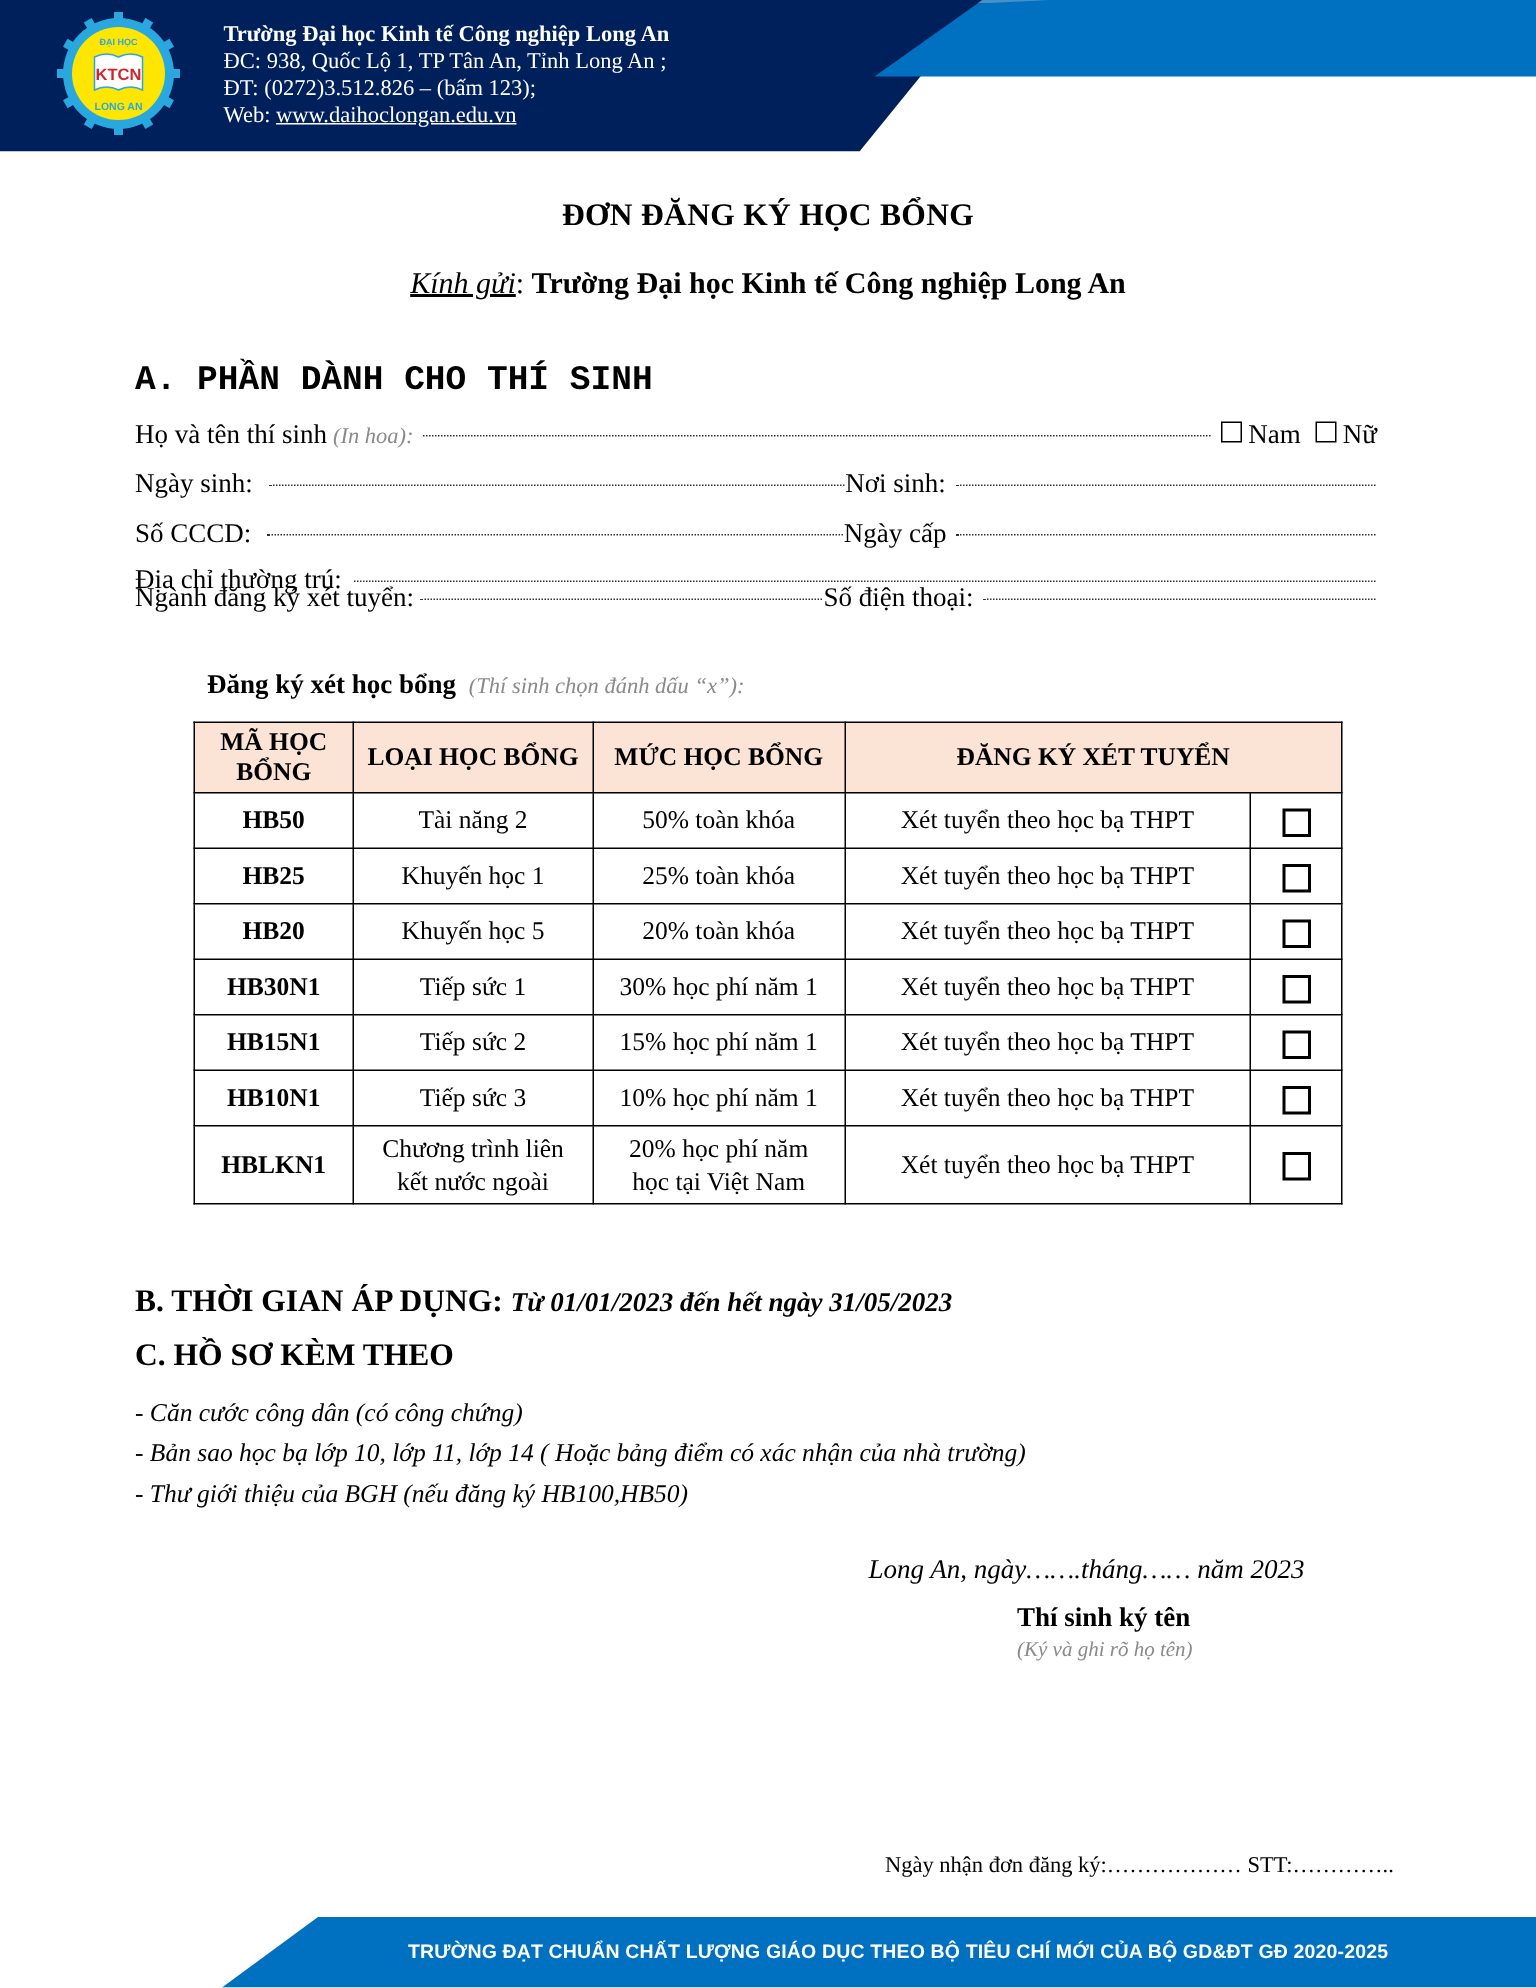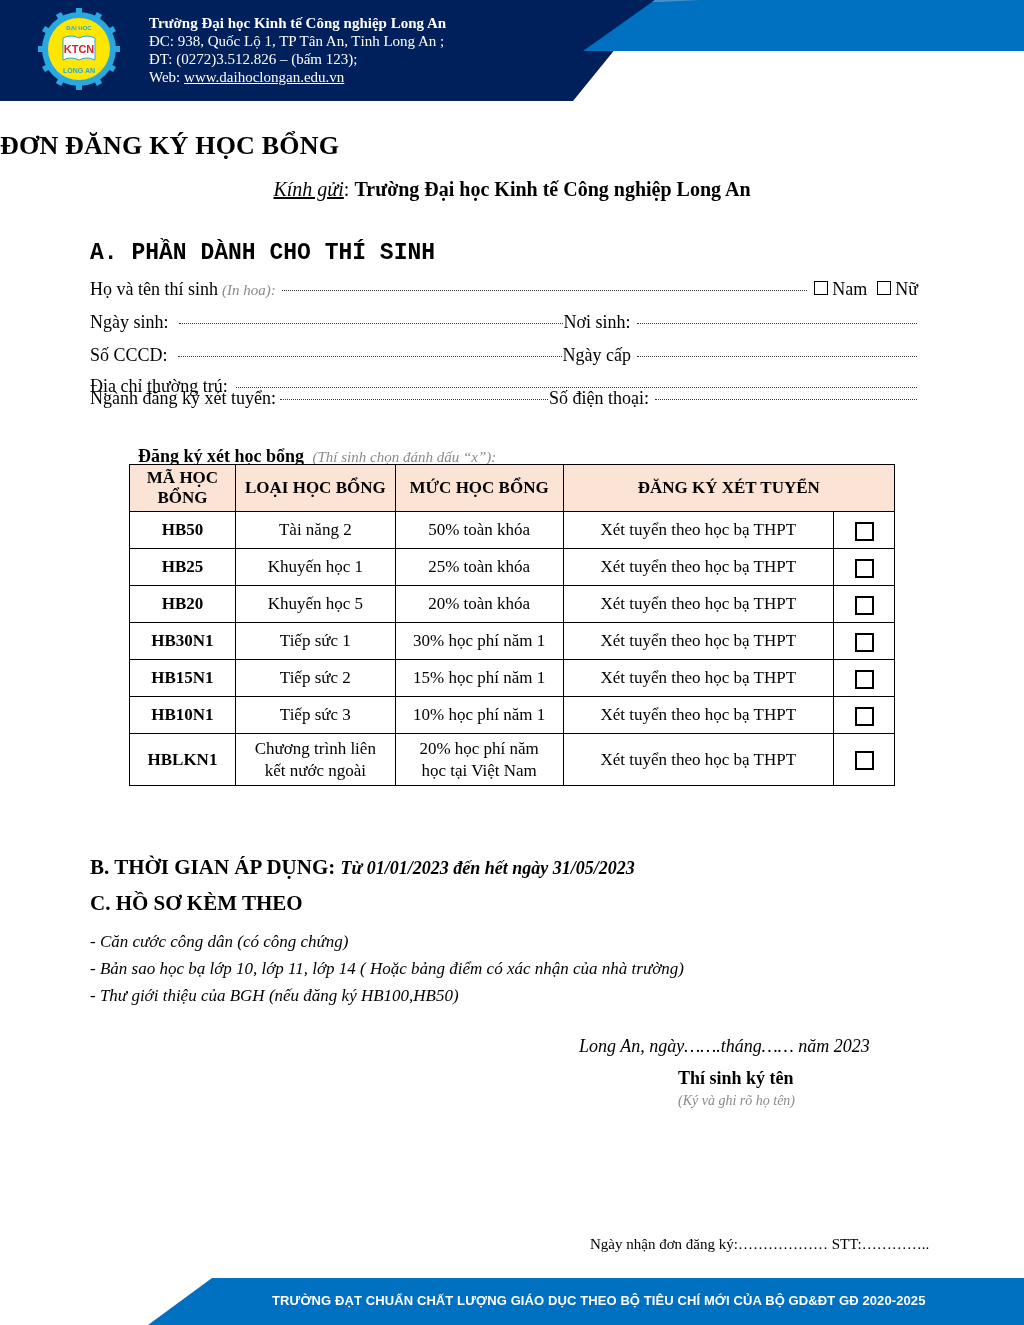--- a/index.html
+++ b/index.html
@@ -7,38 +7,38 @@
       font-family: "Liberation Serif", "DejaVu Serif", serif; color: #000; }
 
     
     .hdr-dark { position: absolute; left: 0; top: 0; width: 1024px; height: 101px; }
     .hdr-dark svg { position: absolute; left: 0; top: 0; }
     .logo { position: absolute; left: 38px; top: 8px; width: 82px; height: 82px; }
     .school { position: absolute; left: 149px; top: 14px; color: #fff; font-size: 15px; line-height: 18px; }
     .school .name { font-weight: bold; }
     .school .web a { color: #fff; text-decoration: underline; }
 
-    .title { position: absolute; left: 0; width: 1024px; top: 131px; text-align: left;
-      font-size: 26px; font-weight: bold; letter-spacing: 0.2px; }
+    .title { position: absolute; left: 0; width: 1024px; top: 131px; text-align: center;
+      font-size: 21px; font-weight: bold; letter-spacing: 0.2px; }
     .kinhgui { position: absolute; left: 0; width: 1024px; top: 178px; text-align: center; font-size: 20px; }
     .kinhgui .lbl { font-style: italic; text-decoration: underline; }
     .kinhgui .to { font-weight: bold; }
 
     .sec-a { position: absolute; left: 90px; top: 240px; font-size: 23px; font-weight: bold; font-family: Liberation Mono, monospace; }
 
     .field-row { position: absolute; left: 90px; width: 828px; font-size: 18px; display: flex; align-items: baseline; white-space: nowrap; }
     .dots { flex: 1; overflow: hidden; border-bottom: 1.5px dotted #333; height: 0; margin: 0 1px; position: relative; top: -4px; }
     .hint { font-style: italic; color: #8a8a8a; font-size: 15px; margin-left: 4px; }
     .cbx { display: inline-block; width: 12px; height: 12px; border: 1.5px solid #000; vertical-align: -1px; margin: 0 4px 0 6px; }
 
     .reg-label { position: absolute; left: 138px; top: 446px; font-size: 18px; }
     .reg-label b { font-weight: bold; }
     .reg-label .hint { font-size: 15px; }
 
-    table.sch { position: absolute; left: 129px; top: 464px; border-collapse: collapse; width: 766px; font-size: 17px; padding-left: 20px; }
+    table.sch { position: absolute; left: 129px; top: 481px; border-collapse: collapse; width: 766px; font-size: 17px; padding-left: 20px; }
     table.sch th, table.sch td { border: 1px solid #000; text-align: center; padding: 0; }
     table.sch th { background: #fbe4d5; font-weight: bold; font-size: 17px; line-height: 20px; height: 46px; }
     table.sch td { height: 36px; line-height: 22px; }
     table.sch td.code { font-weight: bold; }
     table.sch tr.tall td { height: 51px; }
     .tbox { display: inline-block; width: 15px; height: 15px; border: 2px solid #000; vertical-align: middle; }
 
     .sec-b { position: absolute; left: 90px; top: 855px; font-size: 21px; font-weight: bold; }
     .sec-b .period { font-style: italic; font-size: 18px; }
     .sec-c { position: absolute; left: 90px; top: 891px; font-size: 21px; font-weight: bold; }

